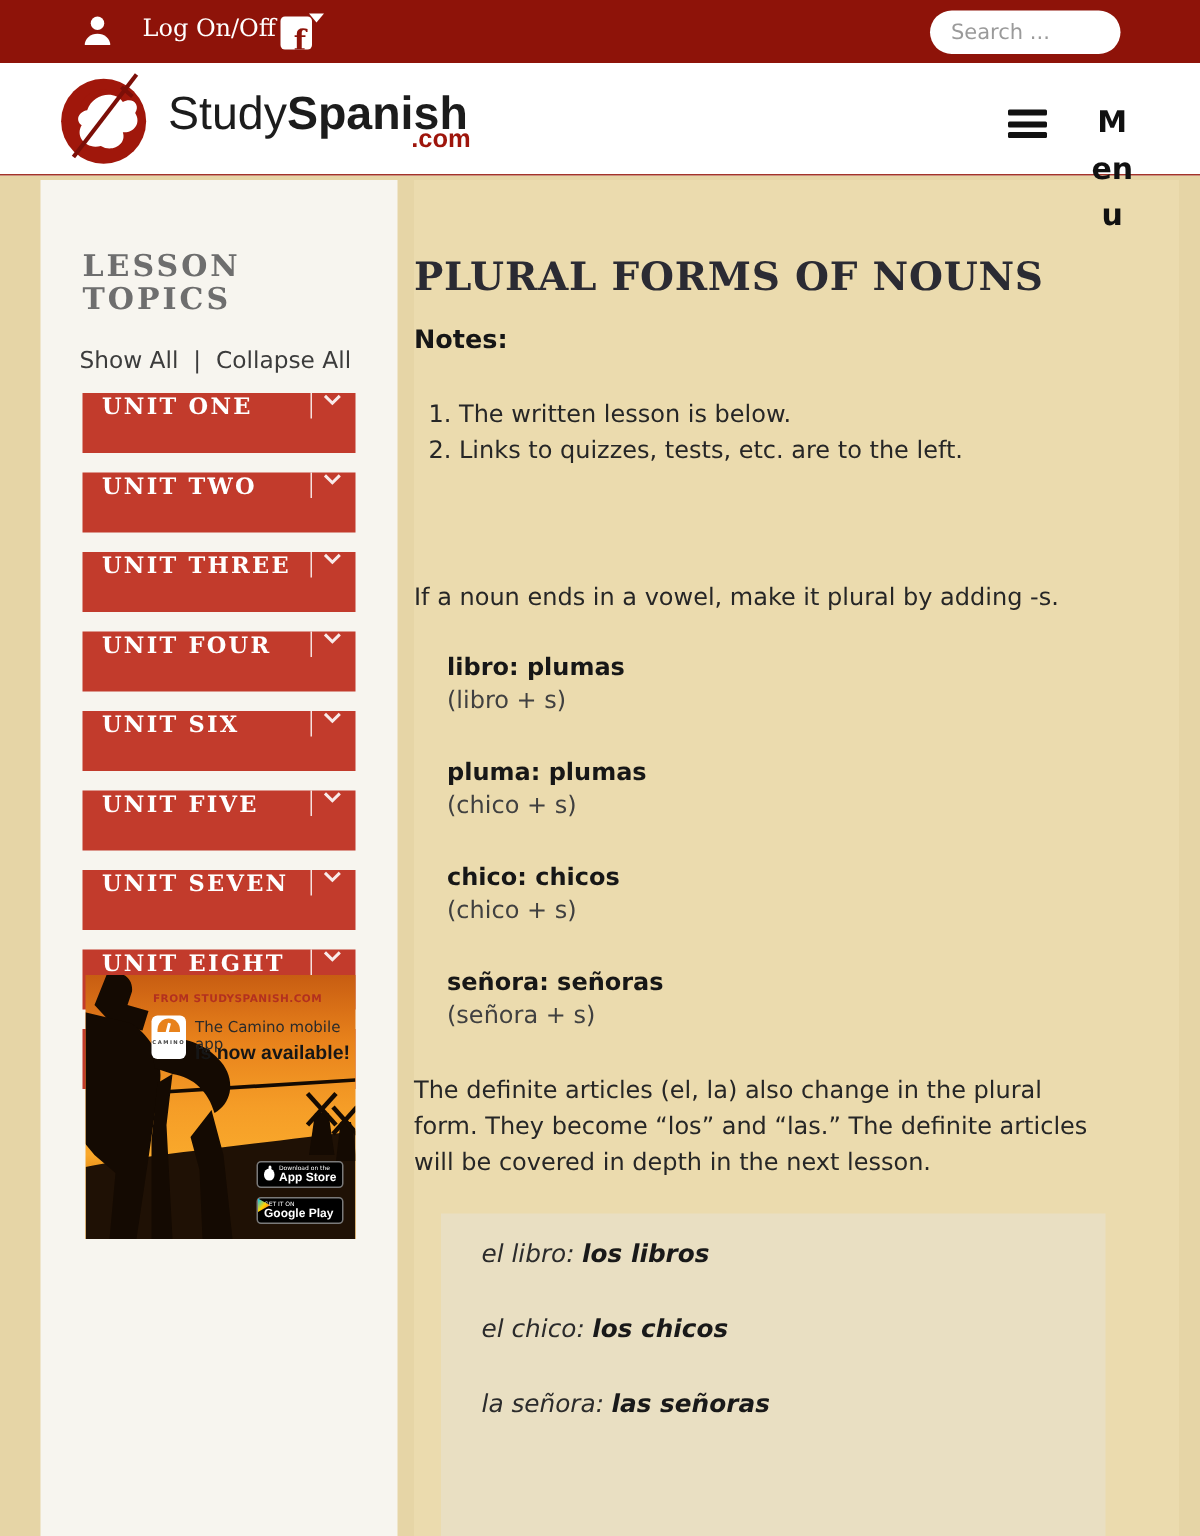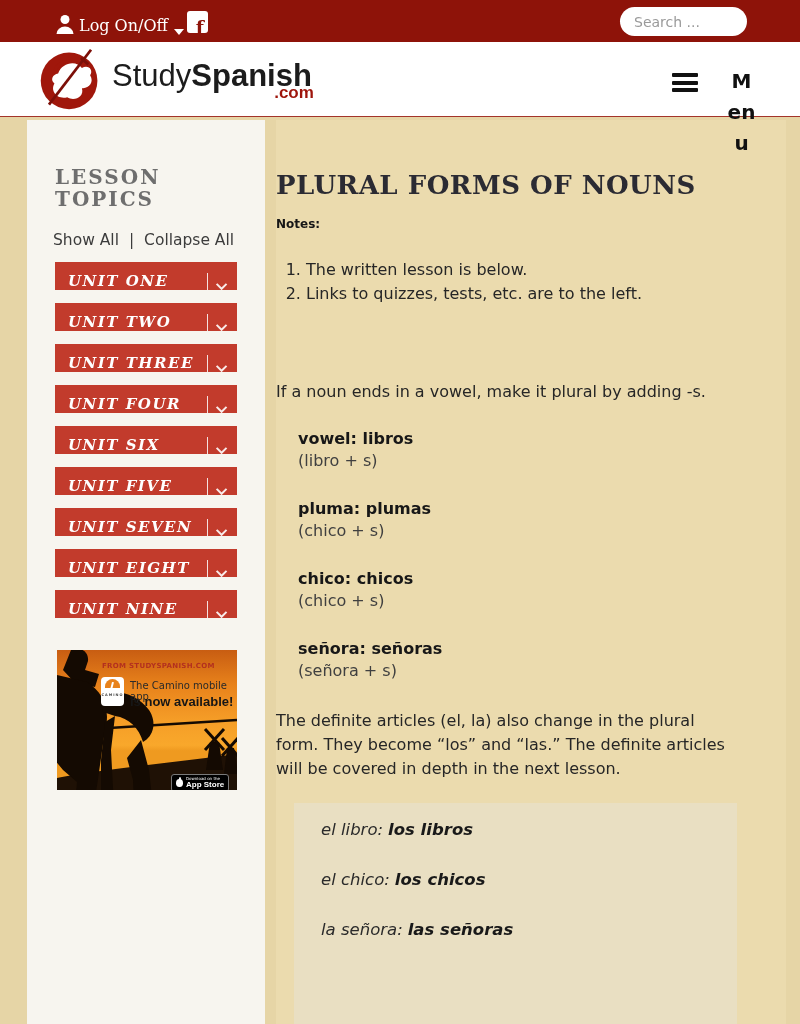--- a/index.html
+++ b/index.html
@@ -2,21 +2,21 @@
 <html><head>
 <meta charset="utf-8">
 <style>
   * { margin:0; padding:0; box-sizing:border-box; }
   html,body { background:#d8c48e; }
   .page{ position:relative; width:800px; height:1024px; background:#e6d5a6; overflow:hidden;
          font-family:"DejaVu Sans",sans-serif; }
 
   
   .topbar{ position:absolute; left:0; top:0; width:800px; height:44px; background:#8e1309; }
-  .logon{ position:absolute; left:55px; top:9px; height:26px; display:flex; align-items:flex-end; gap:4px;
+  .logon{ position:absolute; left:55px; top:9px; height:26px; display:flex; align-items:flex-start; gap:20px;
           background:none; border:none; color:#fff; font-family:"DejaVu Serif",serif; font-size:16px; cursor:pointer; }
   .caret{ width:0; height:0; border-left:5px solid transparent; border-right:5px solid transparent;
           border-top:6px solid #fff; margin-left:2px; }
   .fb{ position:absolute; left:187px; top:11px; width:21px; height:22px; background:#fff; border-radius:3px;
        overflow:hidden; display:block; text-decoration:none; }
   .fb span{ position:absolute; right:4px; bottom:-5px; font-family:"DejaVu Serif",serif; font-weight:700;
             font-size:19px; color:#8e1309; }
   .search{ position:absolute; left:620px; top:7px; width:127px; height:29px; border:none; border-radius:15px;
            padding:0 14px; font-size:14px; color:#333; font-family:"DejaVu Sans",sans-serif; outline:none; }
   .search::placeholder{ color:#9a9a9a; }
@@ -41,31 +41,31 @@
   .sidebar{ position:absolute; left:27px; top:120px; width:238px; height:904px; background:#f7f5ef; }
   .content{ position:absolute; left:265px; top:120px; width:510px; height:904px; background:#ebdbae; }
 
   
   .side-title{ margin:46px 28px 0; font-family:"DejaVu Serif",serif; font-weight:700; font-size:20px;
                line-height:22px; letter-spacing:2px; color:#6e6e6e; }
   .toggle-row{ margin:21px 26px 0; font-size:15.5px; color:#3c3c3c; white-space:nowrap; }
   .toggle-row a{ color:#3c3c3c; text-decoration:none; }
   .toggle-sep{ margin:0 5px; }
   .units{ margin:13px 0 0 28px; }
-  .unit-btn{ display:flex; align-items:flex-end; width:182px; height:28px; margin-bottom:13px;
-             background:#c23b2c; border:none; cursor:pointer; padding:0;font-style:italic; }
+  .unit-btn{ display:flex; align-items:flex-start; width:182px; height:40px; margin-bottom:13px;
+             background:#c23b2c; border:none; cursor:pointer; padding:0; }
   .unit-label{ flex:1; text-align:left; padding-left:13px; font-family:"DejaVu Serif",serif; font-weight:700;
                font-size:15px; letter-spacing:1.5px; color:#fff; white-space:nowrap; }
   .unit-div{ width:1px; height:17px; background:rgba(255,255,255,.85); }
   .unit-chev{ width:29px; display:flex; justify-content:center; align-items:center; }
   .unit-chev i{ display:block; width:8px; height:8px; border-left:2px solid rgba(255,255,255,.9);
                 border-bottom:2px solid rgba(255,255,255,.9); transform:rotate(-45deg) translateY(-2px); }
 
   
-  .ad{ position:absolute; left:30px; top:530px; width:180px; height:140px; display:block; text-decoration:none;
+  .ad{ position:absolute; left:30px; top:530px; width:180px; height:176px; display:block; text-decoration:none;
        background:linear-gradient(180deg,#c85d12 0%,#e8821b 25%,#f59d27 50%,#f9a82b 68%,#ef9a20 72%); overflow:hidden; }
   .ad svg{ position:absolute; left:0; top:0; }
   .ad-from{ position:absolute; left:45px; top:12px; font-size:7px; font-weight:700; color:#b3301f; letter-spacing:.3px; }
   .ad-icon{ position:absolute; left:44px; top:27px; width:23px; height:29px; background:#fff; border-radius:4px;
             display:flex; flex-direction:column; align-items:center; padding-top:2px; }
   .ad-arch{ width:15px; height:9px; background:#e8821b; border-radius:8px 8px 0 0; position:relative; overflow:hidden; }
   .ad-arch::after{ content:""; position:absolute; left:6px; top:3px; width:2px; height:8px; background:#fff; transform:rotate(14deg); }
   .ad-icon-label{ margin-top:5px; font-size:3.5px; letter-spacing:1px; color:#444; font-weight:700; }
   .ad-line1{ position:absolute; left:73px; top:30px; font-size:10px; color:#2a2a2a; }
   .ad-line2{ position:absolute; left:73px; top:44px; font-size:13px; font-weight:800; color:#161616;
@@ -77,21 +77,21 @@
   .badge-small{ font-size:4px; color:#fff; }
   .badge-big{ font-size:8px; font-weight:700; color:#fff; font-family:"Liberation Sans",sans-serif; white-space:nowrap; }
   .apple-icon{ width:7px; height:8px; background:#fff; border-radius:50% 50% 46% 46%; position:relative; flex:none; }
   .apple-icon::before{ content:""; position:absolute; top:-2px; left:3px; width:2px; height:3px; background:#fff;
                        border-radius:50%; }
 
   
   .content{ color:#262626;margin-left:11px; }
   .page-title{ margin-top:50px; font-family:"DejaVu Serif",serif; font-weight:700; font-size:26px;
                letter-spacing:.5px; color:#2b2b33; }
-  .notes-label{ margin-top:17px; font-size:12px; font-weight:700; color:#161616; }
+  .notes-label{ margin-top:17px; font-size:17px; font-weight:700; color:#161616; }
   .notes-list{ margin-top:27px; padding-left:30px; font-size:16px; line-height:24px; color:#262626; }
   .intro{ margin-top:74px; font-size:16px; line-height:24px; max-width:460px; }
   .ex-group{ margin:26px 0 0 22px; font-size:16px; line-height:22px; }
   .ex-group:first-of-type{ margin-top:24px; }
   .ex-pair{ font-weight:700; color:#171717; }
   .ex-formula{ color:#404040; }
   .articles{ margin-top:27px; font-size:16px; line-height:24px; width:455px; }
   .exbox{ margin:22px 0 0 18px; width:443px; height:260px; background:#e9dfc2; padding:17px 0 0 27px; }
   .exbox p{ font-size:16.5px; font-style:italic; margin-bottom:31px; color:#2b2b2b; }
   .exbox strong{ font-weight:700; color:#191919; margin-left:5px; }
@@ -269,21 +269,21 @@
   <section class="content">
     <h1 class="page-title">PLURAL FORMS OF NOUNS</h1>
     <p class="notes-label">Notes:</p>
     <ol class="notes-list">
       <li>The written lesson is below.</li>
       <li>Links to quizzes, tests, etc. are to the left.</li>
     </ol>
     <p class="intro">If a noun ends in a vowel, make it plural by adding -s.</p>
 
     <div class="ex-group">
-      <p class="ex-pair">vowel: libros</p>
+      <p class="ex-pair">libro: plumas</p>
       <p class="ex-formula">(libro + s)</p>
     </div>
     <div class="ex-group">
       <p class="ex-pair">pluma: plumas</p>
       <p class="ex-formula">(chico + s)</p>
     </div>
     <div class="ex-group">
       <p class="ex-pair">chico: chicos</p>
       <p class="ex-formula">(chico + s)</p>
     </div>

